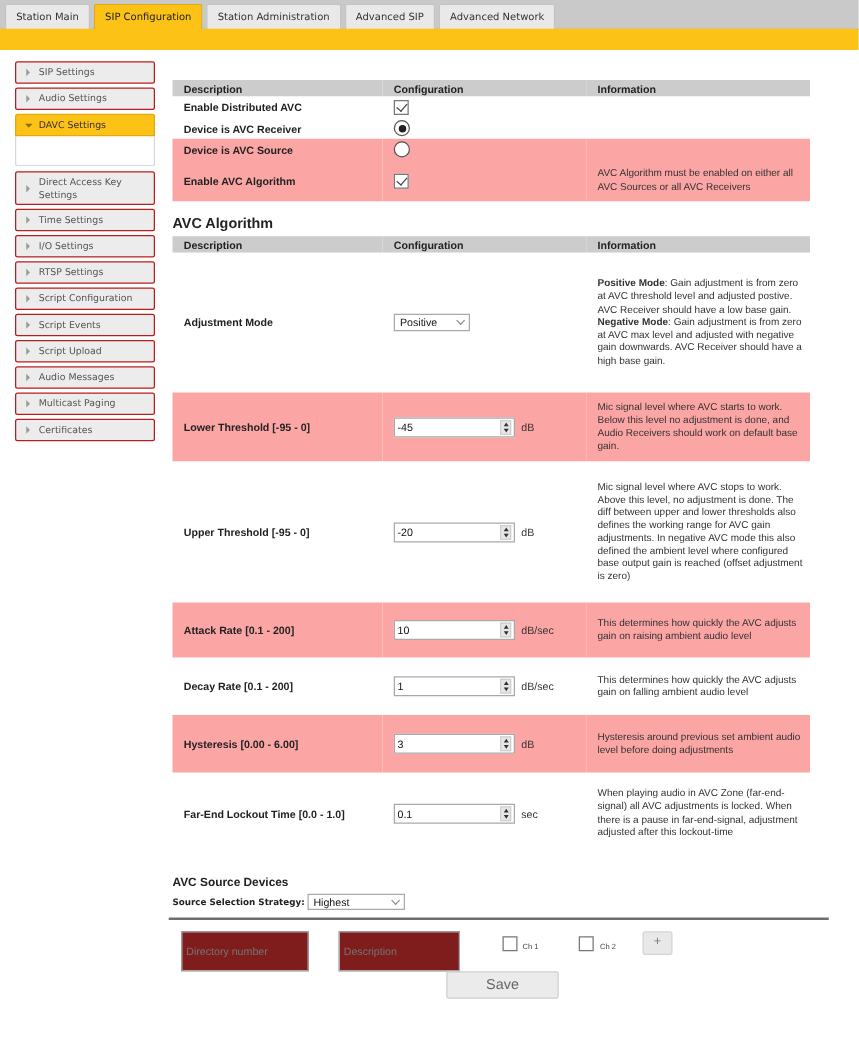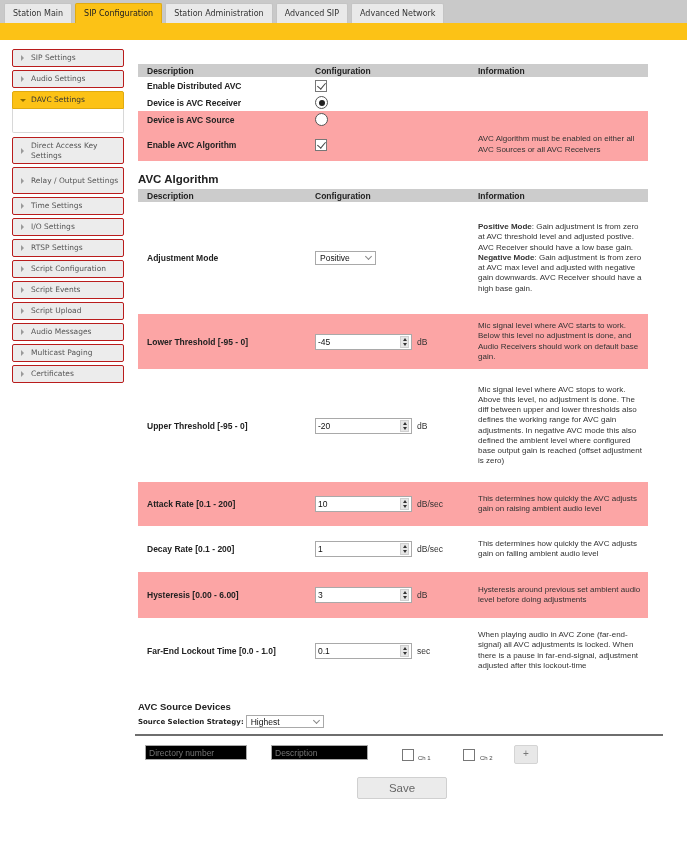--- a/index.html
+++ b/index.html
@@ -123,21 +123,21 @@
   .strategy { font-size: 7px; font-weight: bold; margin-top: 3px; display: flex; align-items: center; gap: 2px; font-family: "DejaVu Sans", sans-serif; text-align: center;}
   .strategy .sel { width: 78px; height: 13px; font-size: 8.5px; font-family: "Liberation Sans", sans-serif; font-weight: normal; }
   .src-head {
     margin-top: 5px; width: 510px; height: 14px; background: #cccccc; font-size: 8.5px; font-weight: bold;
     position: relative;
   }
   .src-head span { position: absolute; top: 1px; }
   .src-rule { width: 528px; height: 2px; background: #6e6e6e; margin-left: -3px; margin-top: 6px; }
   .src-row { position: relative; height: 36px; }
   .txt {
-    position: absolute; top: 9px; height: 15px; border: 1px solid #a9a9a9; background: #000000;
+    position: absolute; top: 9px; height: 32px; border: 1px solid #a9a9a9; background: #7f1d1d;
     font-size: 8.5px; color: #999; padding: 2px 3px; line-height: 10px;
   }
   .chlabel { position: absolute; font-size: 6px; color: #444; top: 19px; }
   .addbtn {
     position: absolute; left: 376px; top: 9px; width: 24px; height: 19px;
     background: #e8e8e8; border: 1px solid #d4d4d4; border-radius: 2px; color: #777;
     font-size: 10px; text-align: center; line-height: 16px; cursor: pointer;
   }
   .savebtn {
     position: absolute; left: 219px; width: 90px; height: 22px;
@@ -169,24 +169,20 @@
       <span>Audio Settings</span>
     </div>
   <div class="side-item active">
       <span class="tri"></span>
       <span>DAVC Settings</span>
     </div>
   <div class="side-panel"></div>
   <div class="side-item two">
       <span class="tri"></span>
       <span>Direct Access Key Settings</span>
-    </div>
-  <div class="side-item two">
-      <span class="tri"></span>
-      <span>Relay / Output Settings</span>
     </div>
   <div class="side-item">
       <span class="tri"></span>
       <span>Time Settings</span>
     </div>
   <div class="side-item">
       <span class="tri"></span>
       <span>I/O Settings</span>
     </div>
   <div class="side-item">

